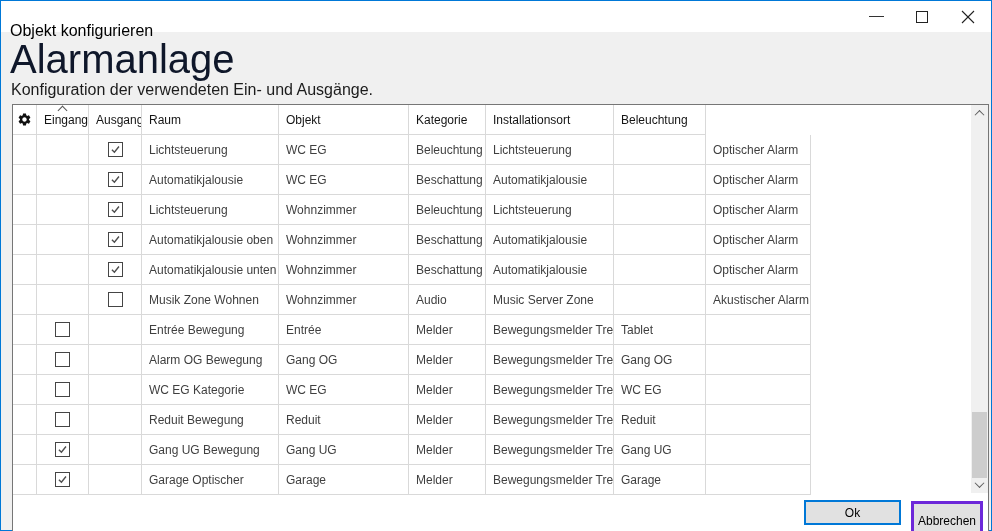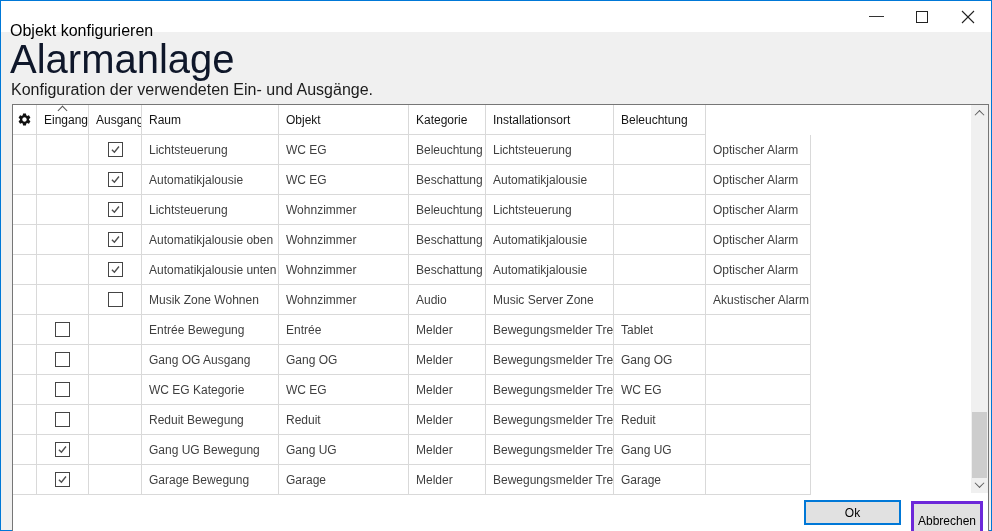--- a/index.html
+++ b/index.html
@@ -207,21 +207,21 @@
           <div class="c text">Bewegungsmelder Tree</div>
           <div class="c text">Tablet</div>
           <div class="c text"></div>
         </div>
         <div class="grid-row">
           <div class="c"></div>
           <div class="c center">
             <div class="checkbox"></div>
           </div>
           <div class="c center"></div>
-          <div class="c text">Gang OG Ausgang</div>
+          <div class="c text">Alarm OG Bewegung</div>
           <div class="c text">Gang OG</div>
           <div class="c text">Melder</div>
           <div class="c text">Bewegungsmelder Tree</div>
           <div class="c text">Gang OG</div>
           <div class="c text"></div>
         </div>
         <div class="grid-row">
           <div class="c"></div>
           <div class="c center">
             <div class="checkbox"></div>
@@ -267,21 +267,21 @@
         <div class="grid-row">
           <div class="c"></div>
           <div class="c center">
             <div class="checkbox checked">
               <svg width="11" height="11" viewBox="0 0 12 12">
                 <path d="M2.1 6.3l2.7 2.7 5-6.3" stroke="#4d4d4d" stroke-width="1.5" fill="none"></path>
               </svg>
             </div>
           </div>
           <div class="c center"></div>
-          <div class="c text">Garage Bewegung</div>
+          <div class="c text">Garage Optischer</div>
           <div class="c text">Garage</div>
           <div class="c text">Melder</div>
           <div class="c text">Bewegungsmelder Tree</div>
           <div class="c text">Garage</div>
           <div class="c text"></div>
         </div>
       </div>
     <div class="scrollbar">
       <div class="sb-btn sb-up">
         <div class="chev up"></div>

